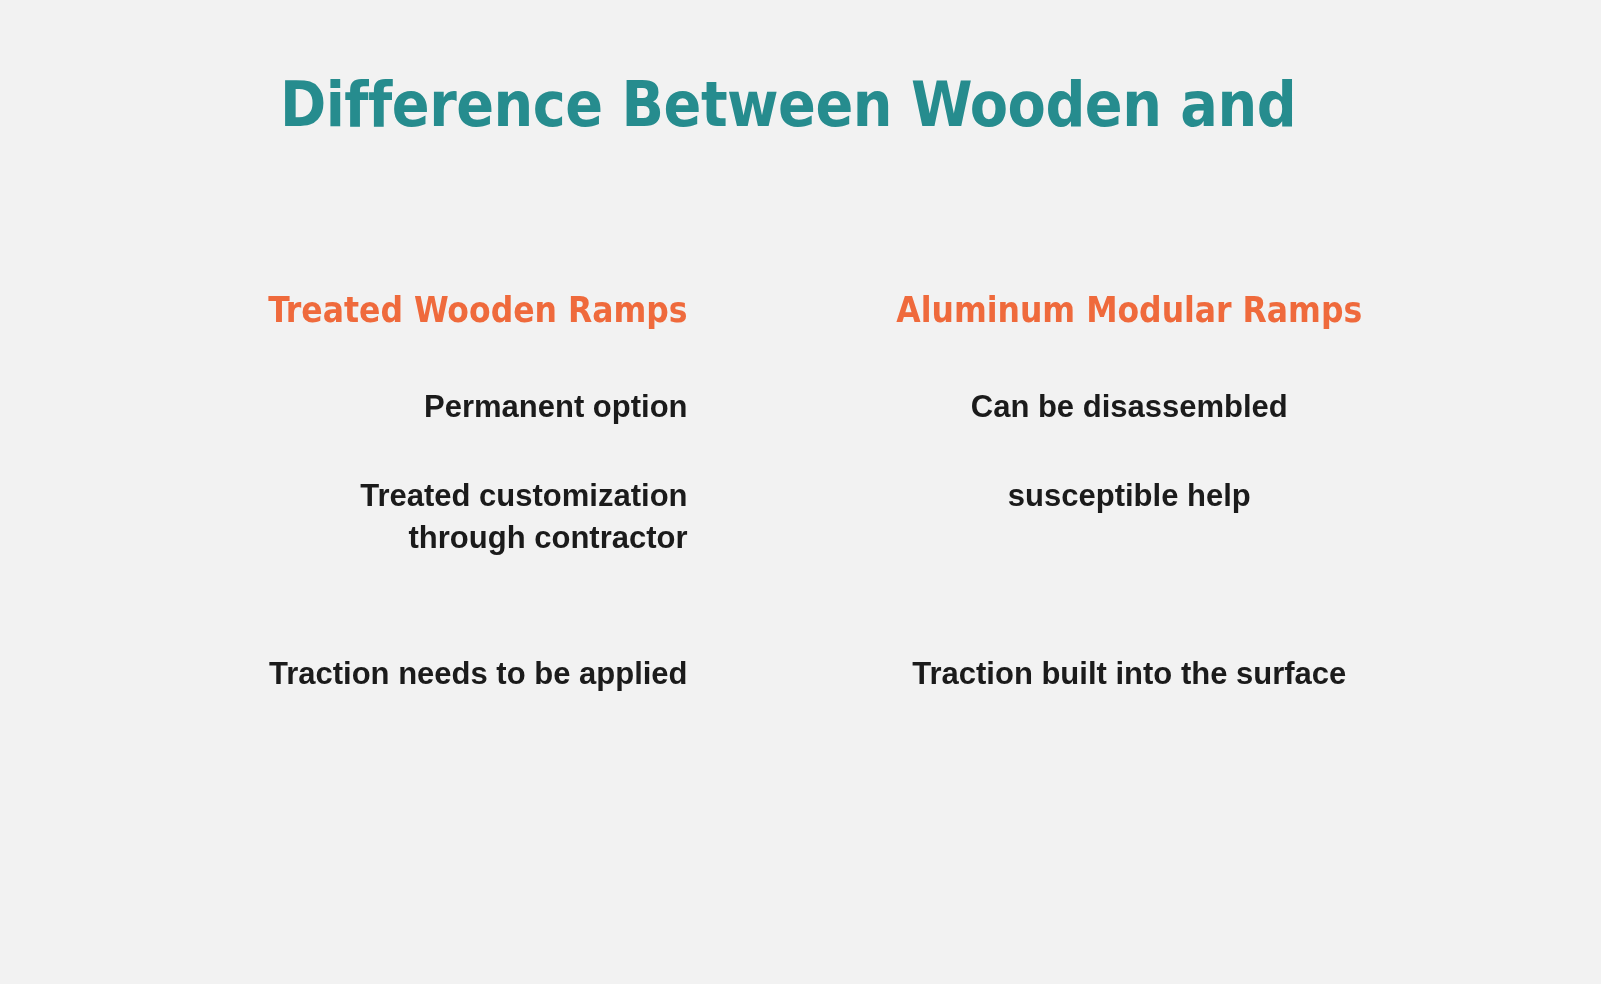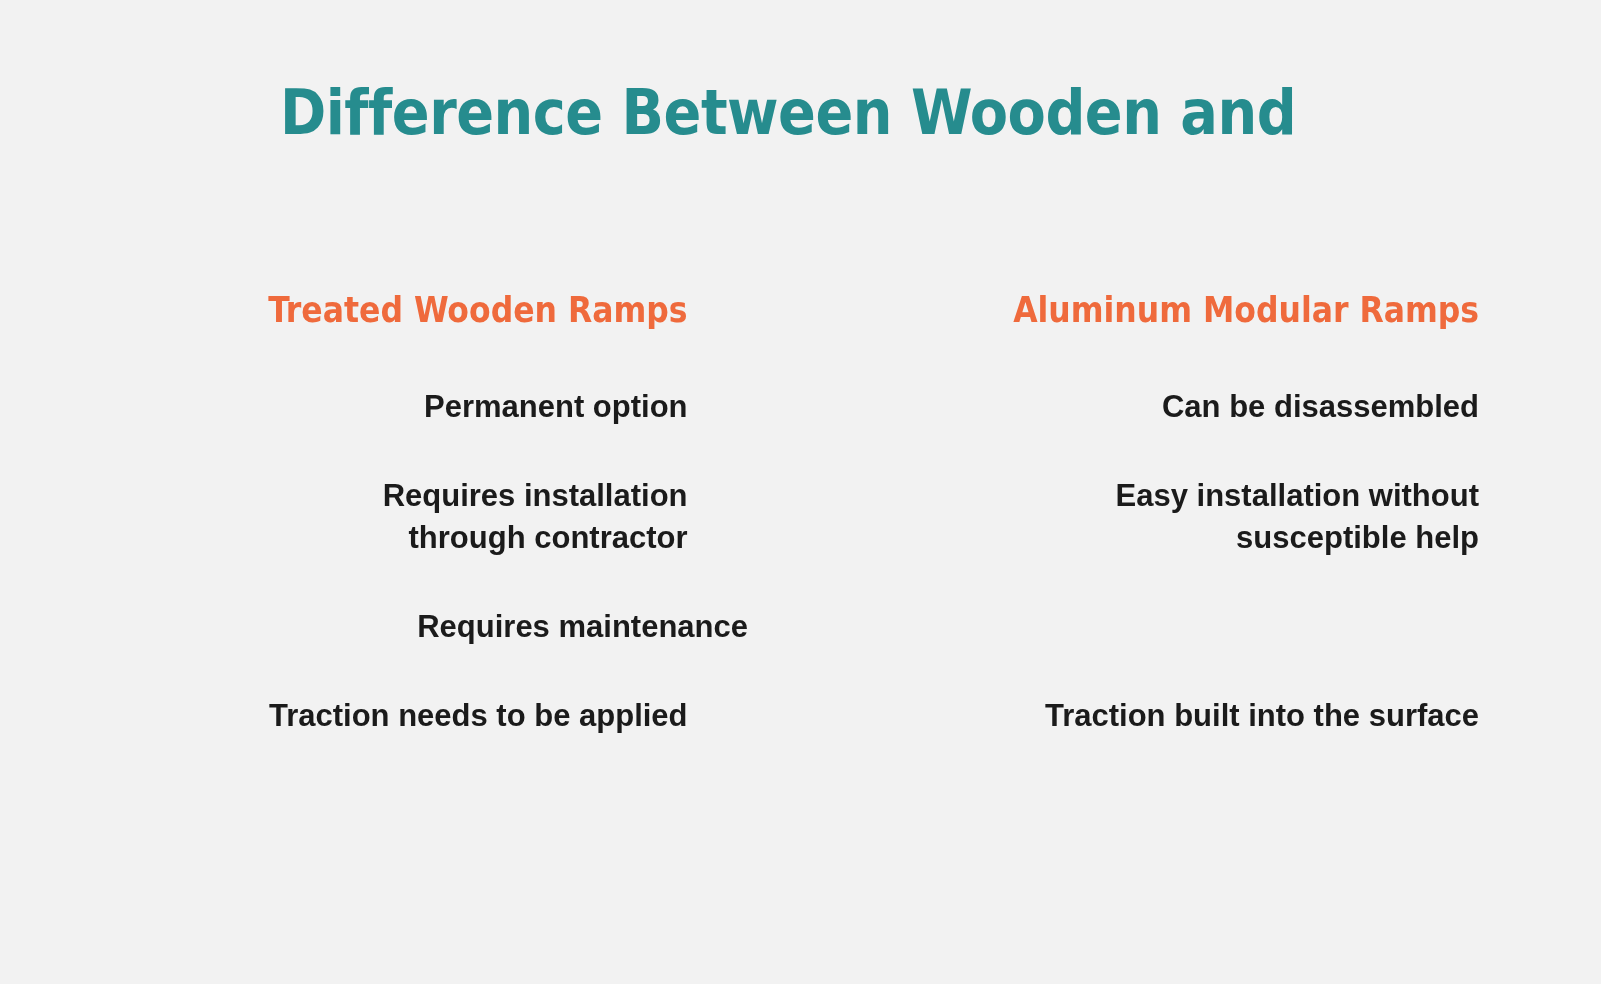--- a/index.html
+++ b/index.html
@@ -18,21 +18,21 @@
   .infographic {
     position: relative;
     width: 1601px;
     height: 984px;
     box-sizing: border-box;
   }
 
   
   .title-block {
     position: absolute;
-    top: 74px;
+    top: 66px;
     left: 0;
     width: 1576px;
     text-align: center;
   }
   .title-line {
     display: block;
     color: #268c8e;
     font-family: "DejaVu Sans Condensed", "Liberation Sans Narrow", "Liberation Sans", sans-serif;
     font-weight: bold;
     font-size: 62px;
@@ -58,21 +58,21 @@
   .col-left {
     width: 748px;
     padding-right: 0;
     box-sizing: border-box;
     text-align: right;
   }
   .col-right {
     width: 853px;
     padding-left: 92px;
     box-sizing: border-box;
-    text-align: right;
+    text-align: center;
   }
 
   
   .header-row .col-left,
   .header-row .col-right {
     color: #ef6a3c;
     font-family: "DejaVu Sans Condensed", "Liberation Sans Narrow", "Liberation Sans", sans-serif;
     font-weight: bold;
     font-size: 35px;
     line-height: 44px;
@@ -125,36 +125,34 @@
       <div class="col-right">
         <div class="cell-text">
           <span class="tline">Can be disassembled</span>
         </div>
       </div>
     </div>
 
     <div class="compare-row body-row">
       <div class="col-left">
         <div class="cell-text">
-          <span class="tline">Requires installation</span>
+          <span class="tline">Treated customization</span>
           <span class="tline">through contractor</span>
         </div>
       </div>
       <div class="col-right">
         <div class="cell-text">
-          <span class="tline">Easy installation without</span>
           <span class="tline">susceptible help</span>
         </div>
       </div>
     </div>
 
     <div class="compare-row body-row">
       <div class="col-left">
         <div class="cell-text">
-          <span class="tline">Requires maintenance</span>
         </div>
       </div>
     </div>
 
 
     <div class="compare-row body-row">
       <div class="col-left">
         <div class="cell-text">
           <span class="tline">Traction needs to be applied</span>
         </div>

